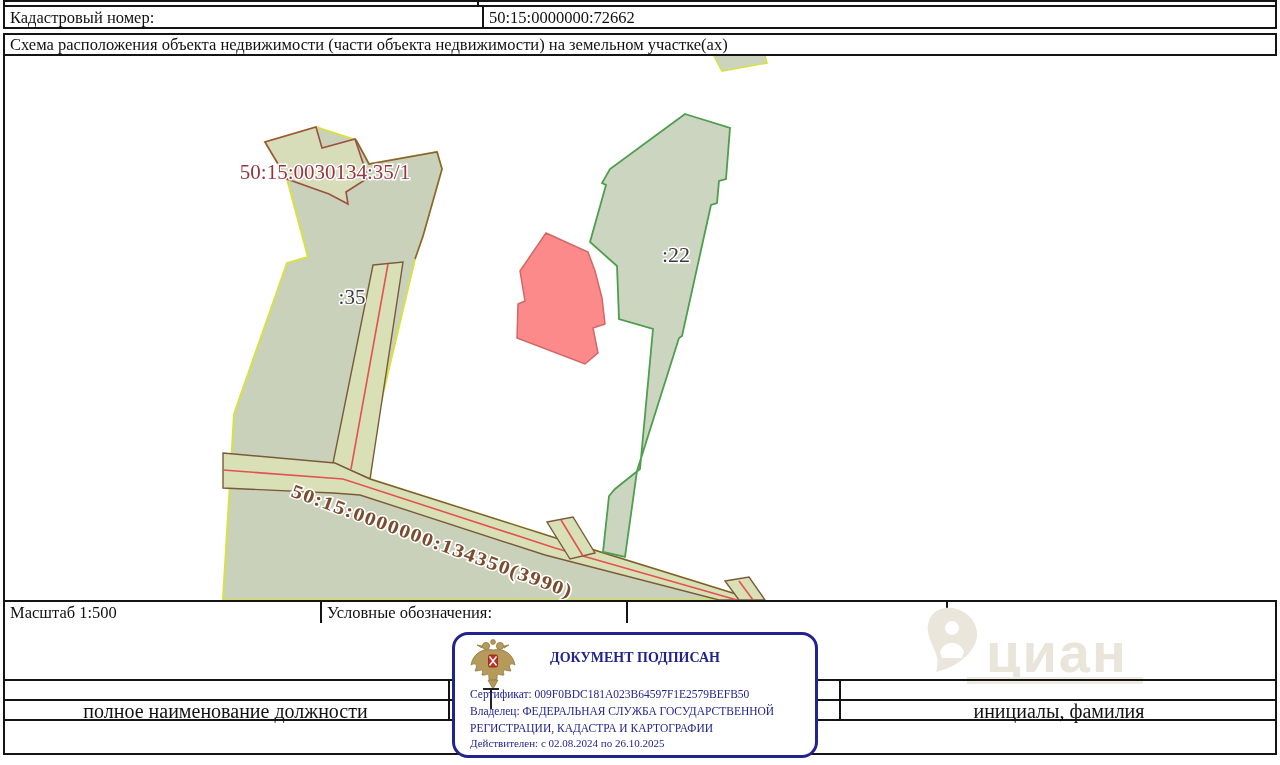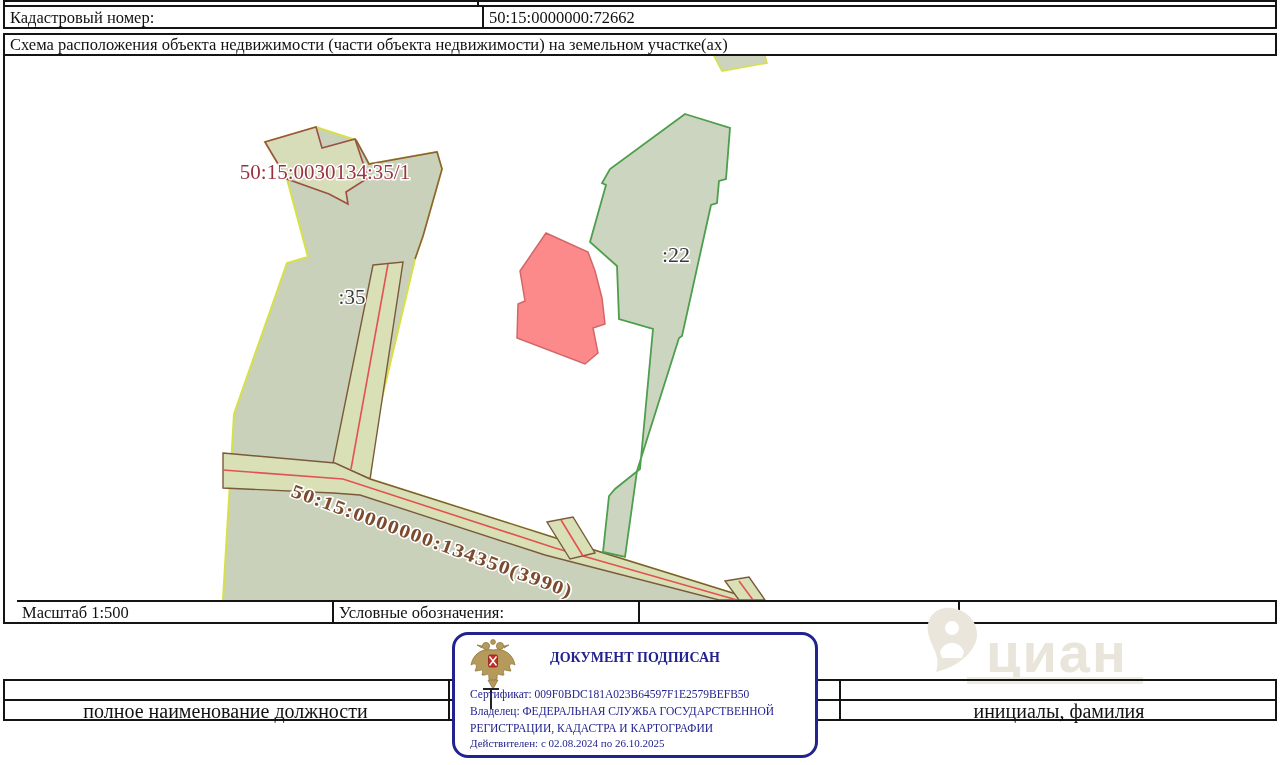--- a/index.html
+++ b/index.html
@@ -8,24 +8,24 @@
     font-family:"Liberation Serif","DejaVu Serif",serif;color:#111;
     overflow:hidden;
   }
   .abs{position:absolute;box-sizing:border-box;}
   .bline{background:#141414;}
   
   .row1{left:3px;top:5px;width:1274px;height:24px;border:2px solid #141414;display:flex;}
   .row1 .c1{width:472px;border-right:2px solid #141414;padding:1px 0 0 5px;font-size:16.5px;}
   .row1 .c2{flex:1;padding:1px 0 0 5px;font-size:16.5px;}
   
-  .scheme-box{left:3px;top:33px;width:1274px;height:591px;border:2px solid #141414;}
+  .scheme-box{left:3px;top:33px;width:1274px;height:722px;border:2px solid #141414;}
   .scheme-head{height:18px;border-bottom:2px solid #141414;padding:1px 0 0 5px;font-size:16.5px;line-height:18px;}
   .map-area{position:relative;width:100%;height:544px;background:#fff;padding-left:24px;}
-  .scheme-foot{height:21px;border-top:2px solid #141414;display:flex;font-size:16.5px;margin-left:12px;}
+  .scheme-foot{height:21px;border-top:2px solid #141414;display:flex;font-size:16.5px;}
   .scheme-foot .f1{width:310px;border-right:2px solid #141414;padding:1px 0 0 5px;}
   .scheme-foot .f2{width:299px;border-right:2px solid #141414;padding:1px 0 0 5px;}
   .scheme-foot .f3{width:318px;border-right:2px solid #141414;}
   .scheme-foot .f4{flex:1;}
   
   .p-sage{fill:#c9d1ba;stroke:#d8e048;stroke-width:2;}
   .p-sub{fill:#d6ddb8;stroke:#9a5143;stroke-width:1.6;}
   .p-strip{fill:#dae0b6;stroke:#7a5a3a;stroke-width:1.4;}
   .p-22{fill:#ccd5c0;stroke:#4d9e4d;stroke-width:1.8;}
   .p-bld{fill:#fd8a8a;stroke:#d26767;stroke-width:1.5;}

